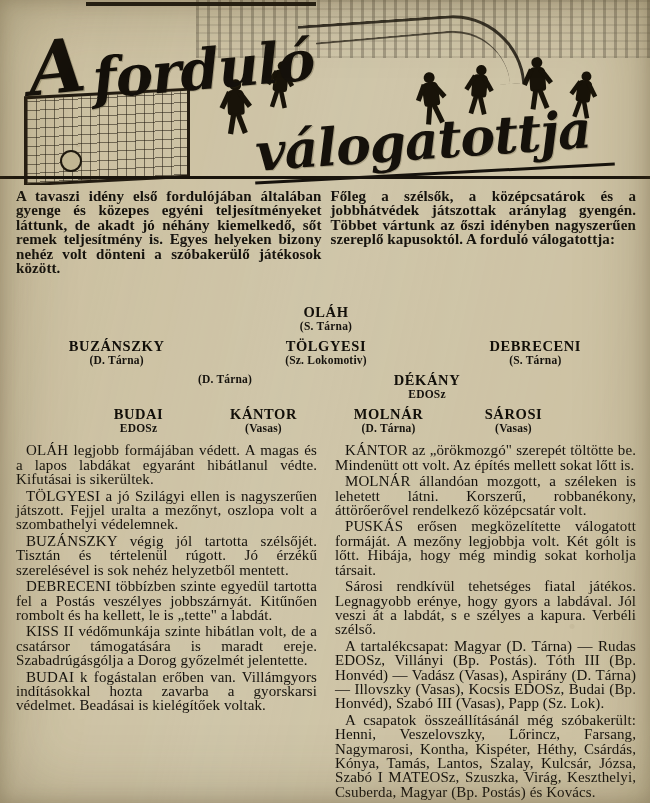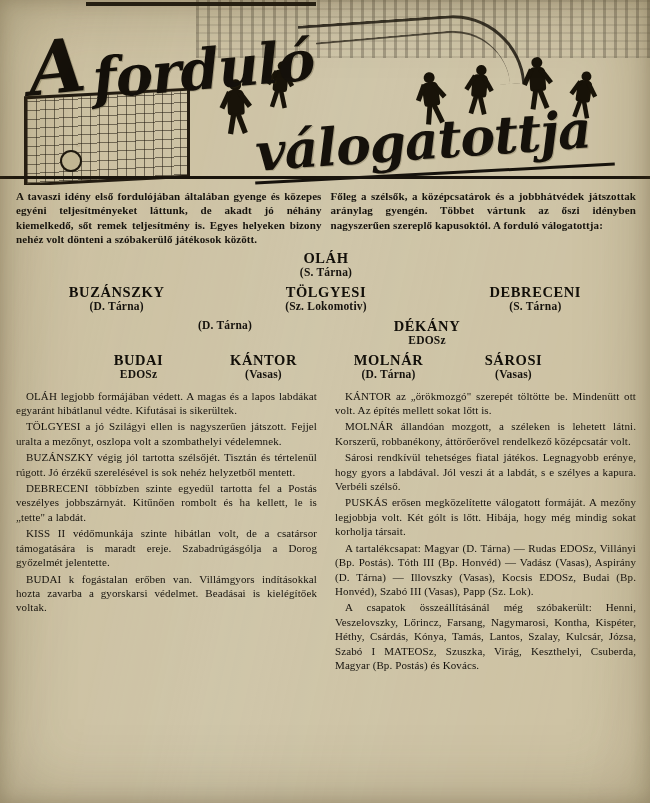--- a/index.html
+++ b/index.html
@@ -195,32 +195,32 @@
     display: flex;
     gap: 0;
   }
   .col {
     width: 311px;
     padding: 0 4px;
   }
   .col.left { border-right: 1px solid rgba(40,32,18,.0); }
   p.lead, p.body {
     margin: 0 0 2px 0;
-    font-size: 11px;
+    font-size: 15px;
     line-height: 14.4px;
     text-align: justify;
     font-family: "Liberation Serif", serif;
     letter-spacing: .1px;
   }
   p.body { text-indent: 10px; }
   p.lead { font-weight: 700; }
 
   
   .lineup {
-    margin: 2px 0 8px 0;
+    margin: 28px 0 8px 0;
     text-align: center;
   }
   .lineup .row {
     display: flex;
     justify-content: center;
     align-items: flex-start;
     margin-bottom: 6px;
   }
   .lineup .slot {
     padding: 0 6px;
@@ -393,22 +393,22 @@
       <p class="body">OLÁH legjobb formájában védett. A magas és a lapos labdákat egyaránt hibátlanul védte. Kifutásai is sikerültek.</p>
       <p class="body">TÖLGYESI a jó Szilágyi ellen is nagyszerűen játszott. Fejjel uralta a mezőnyt, oszlopa volt a szombathelyi védelemnek.</p>
       <p class="body">BUZÁNSZKY végig jól tartotta szélsőjét. Tisztán és tértelenül rúgott. Jó érzékű szerelésével is sok nehéz helyzetből mentett.</p>
       <p class="body">DEBRECENI többízben szinte egyedül tartotta fel a Postás veszélyes jobbszárnyát. Kitűnően rombolt és ha kellett, le is „tette" a labdát.</p>
       <p class="body">KISS II védőmunkája szinte hibátlan volt, de a csatársor támogatására is maradt ereje. Szabadrúgásgólja a Dorog győzelmét jelentette.</p>
       <p class="body">BUDAI k fogástalan erőben van. Villámgyors indításokkal hozta zavarba a gyorskarsi védelmet. Beadásai is kielégítőek voltak.</p>
     </div>
     <div class="col">
       <p class="body">KÁNTOR az „örökmozgó" szerepét töltötte be. Mindenütt ott volt. Az építés mellett sokat lőtt is.</p>
       <p class="body">MOLNÁR állandóan mozgott, a széleken is lehetett látni. Korszerű, robbanékony, áttörőerővel rendelkező középcsatár volt.</p>
+      <p class="body">PUSKÁS erősen megközelítette válogatott formáját. A mezőny legjobbja volt. Két gólt is lőtt. Hibája, hogy még mindig sokat korholja társait.</p>
       <p class="body">Sárosi rendkívül tehetséges fiatal játékos. Legnagyobb erénye, hogy gyors a labdával. Jól veszi át a labdát, s e szélyes a kapura. Verbéli szélső.</p>
-      <p class="body">PUSKÁS erősen megközelítette válogatott formáját. A mezőny legjobbja volt. Két gólt is lőtt. Hibája, hogy még mindig sokat korholja társait.</p>
       <p class="body">
         <span class="b">A tartalékcsapat:</span>
         <span>Magyar (D. Tárna) — Rudas EDOSz, Villányi (Bp. Postás). Tóth III (Bp. Honvéd) — Vadász (Vasas), Aspirány (D. Tárna) — Illovszky (Vasas), Kocsis EDOSz, Budai (Bp. Honvéd), Szabó III (Vasas), Papp (Sz. Lok).</span>
       </p>
       <p class="body">
         <span class="b">A csapatok összeállításánál még szóbakerült:</span>
         <span>Henni, Veszelovszky, Lőrincz, Farsang, Nagymarosi, Kontha, Kispéter, Héthy, Csárdás, Kónya, Tamás, Lantos, Szalay, Kulcsár, Józsa, Szabó I MATEOSz, Szuszka, Virág, Keszthelyi, Csuberda, Magyar (Bp. Postás) és Kovács.</span>
       </p>
     </div>
   </div>

